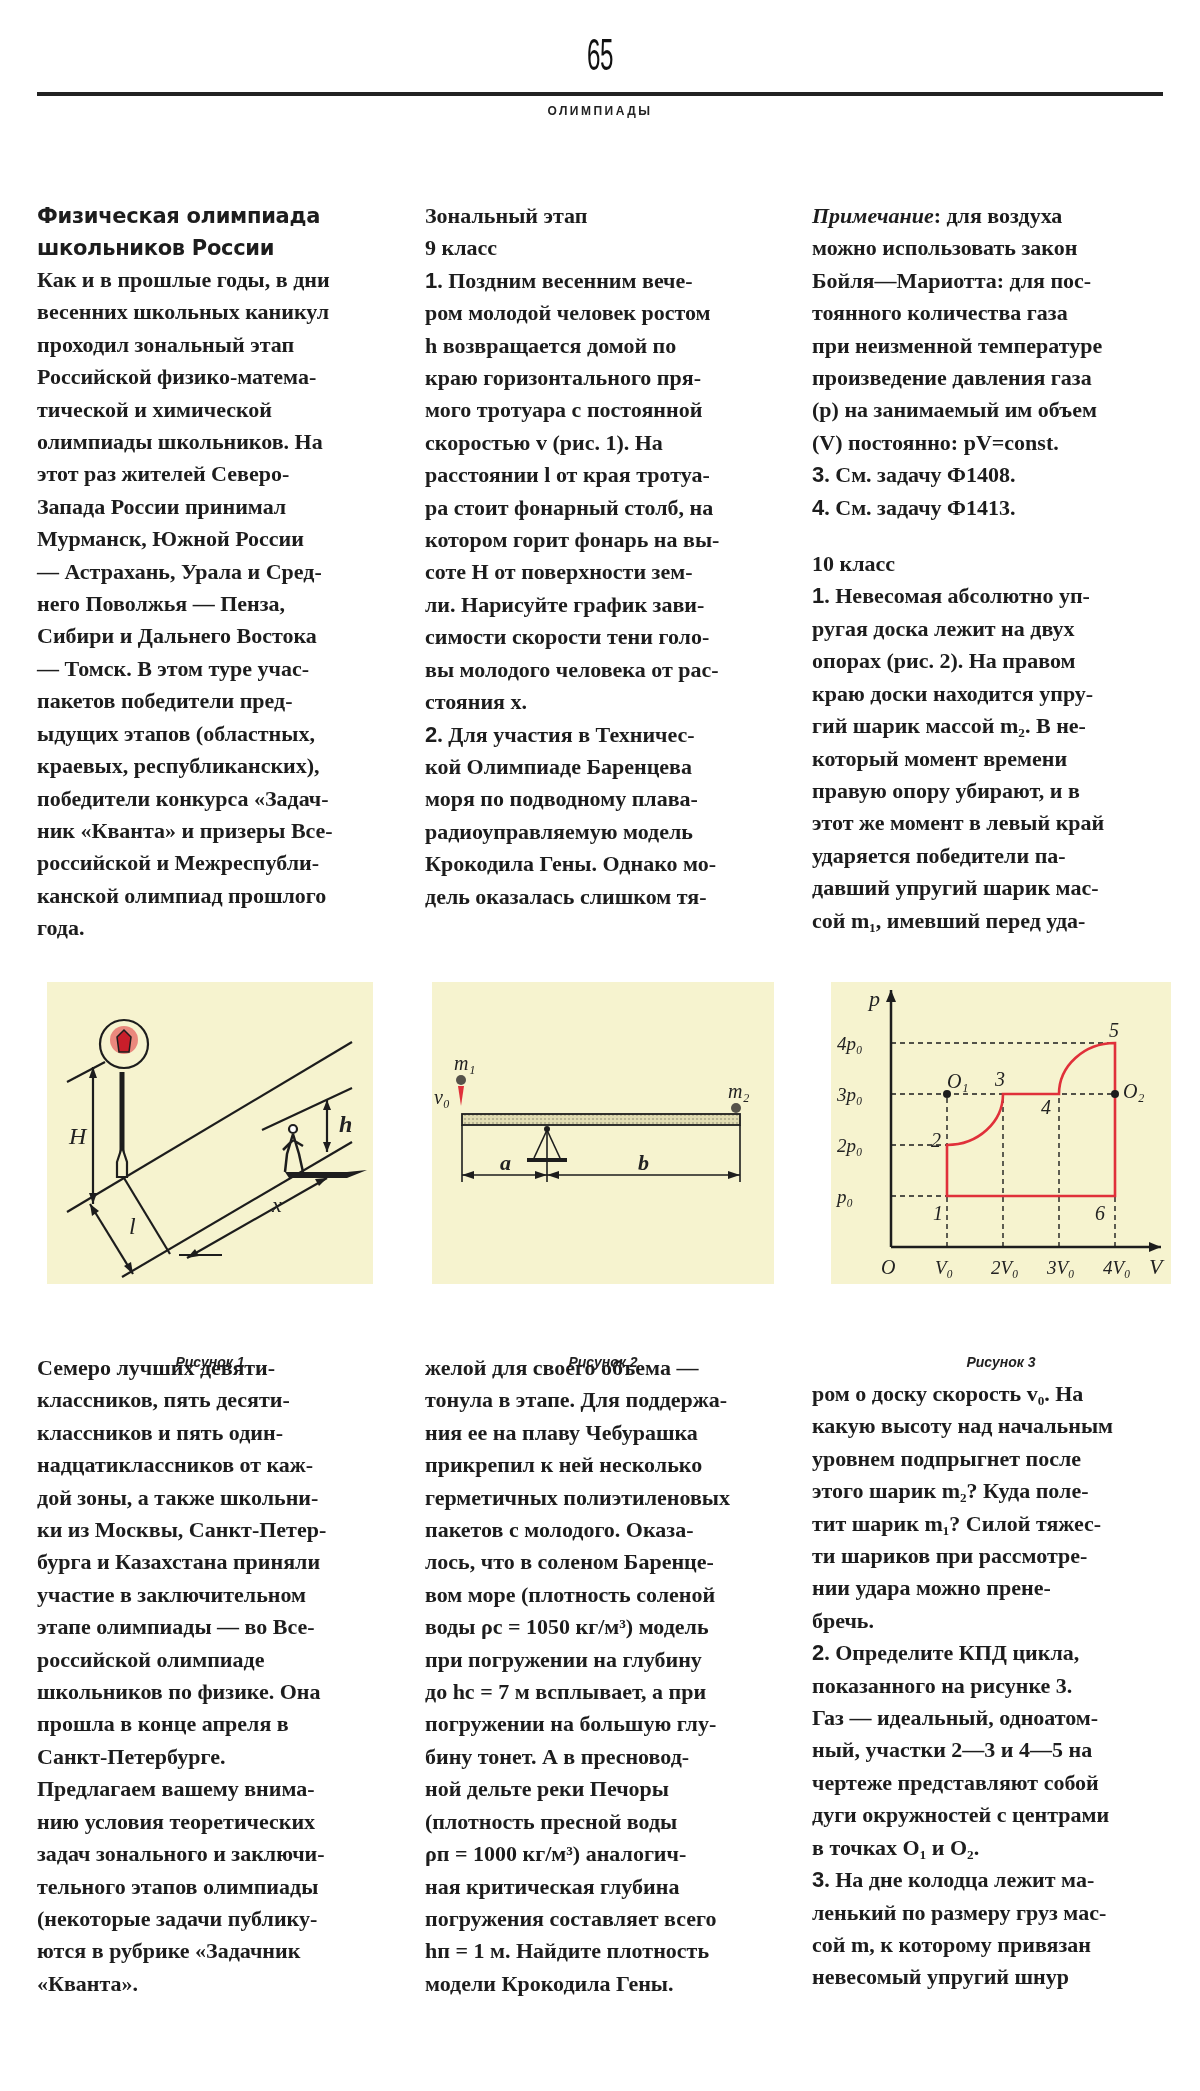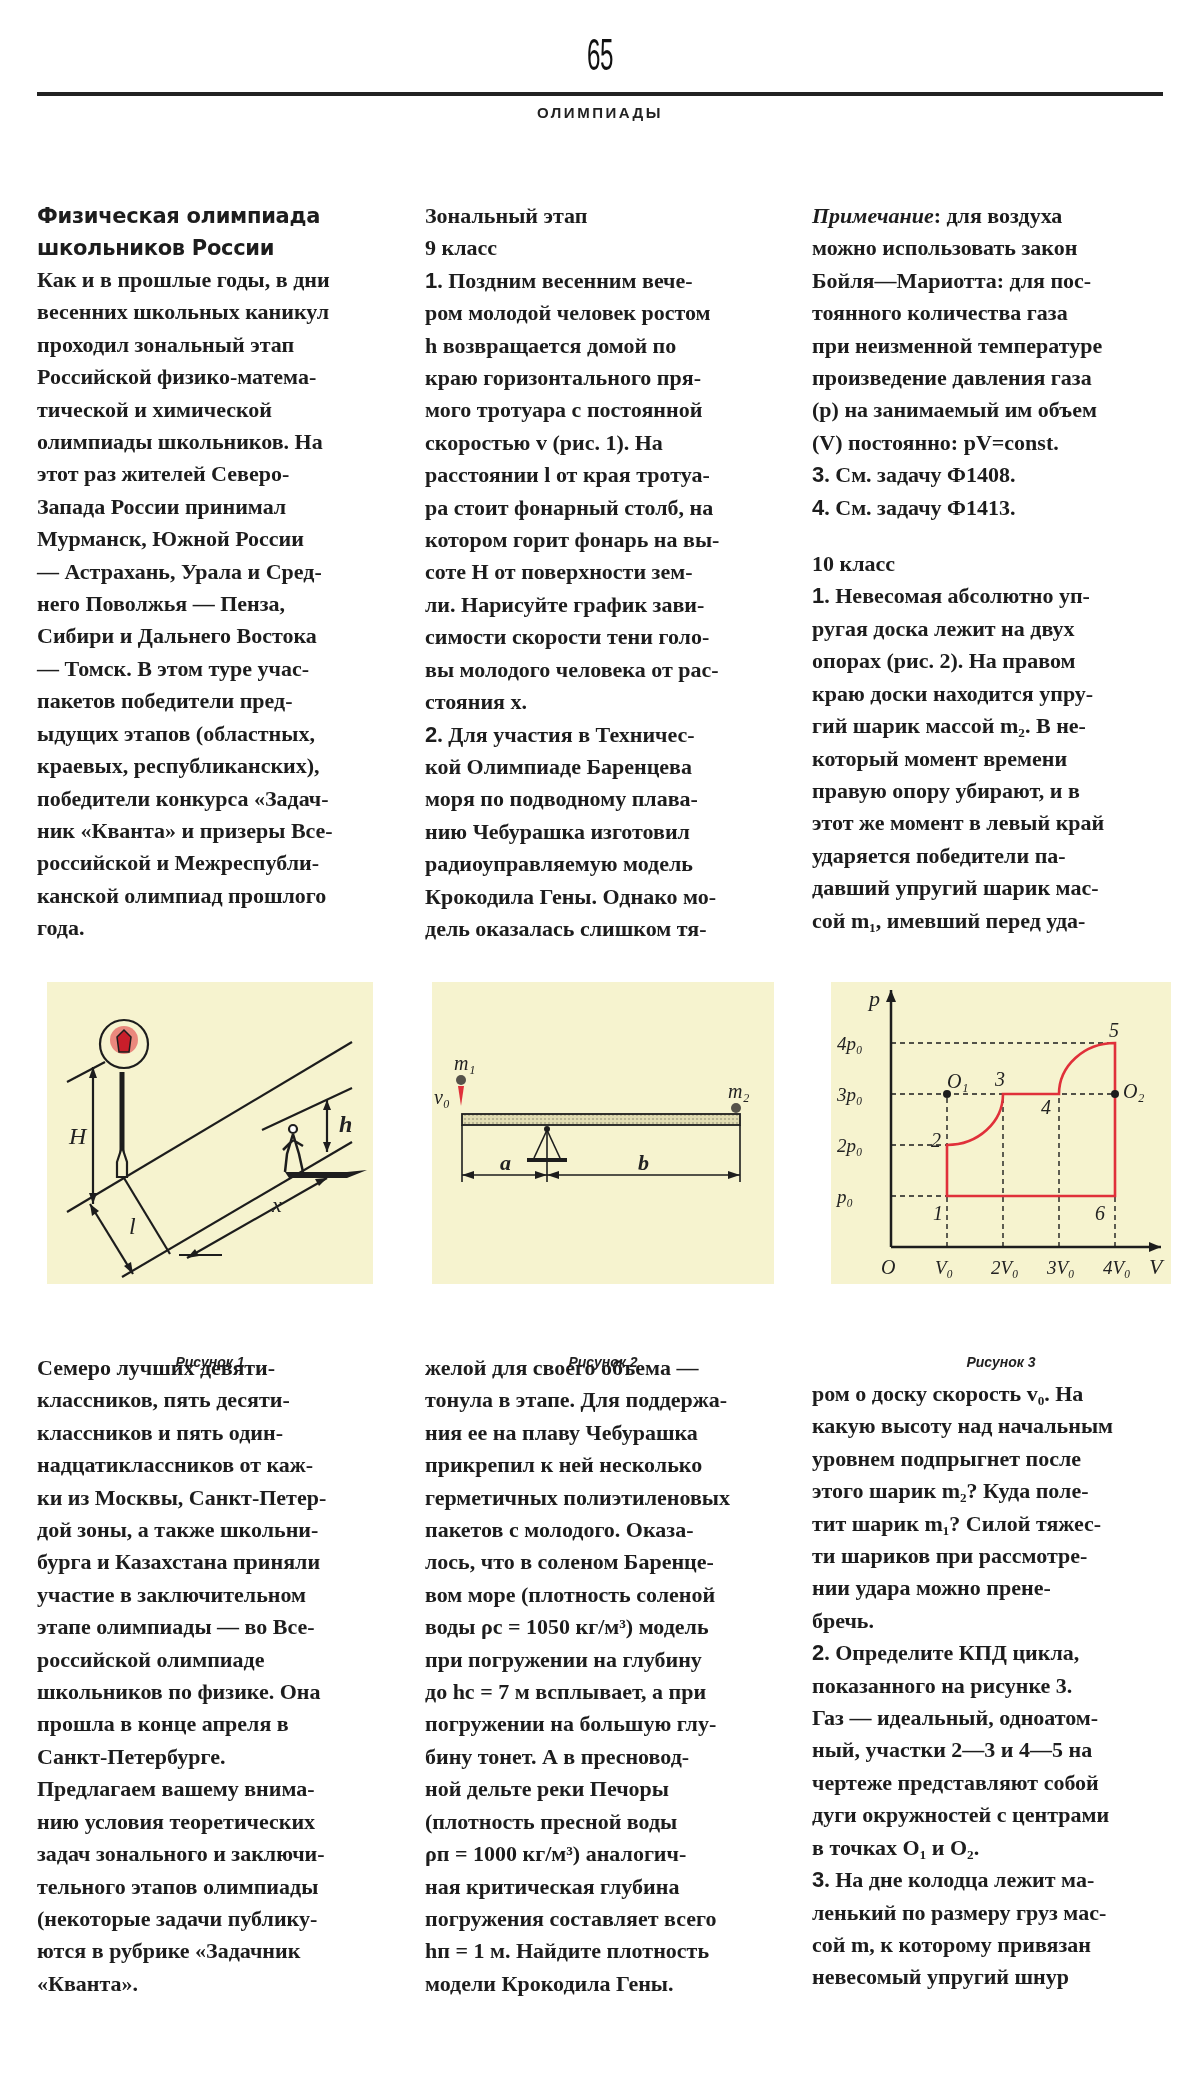--- a/index.html
+++ b/index.html
@@ -3,21 +3,21 @@
 <meta charset="utf-8">
 <style>
   html, body { margin: 0; padding: 0; background: #ffffff; }
   body { width: 1200px; height: 2091px; position: relative; overflow: hidden;
          font-family: "Liberation Serif", "DejaVu Serif", serif; color: #1a1a1a; }
   .page-number { position: absolute; left: 0; width: 1200px; top: 30px; text-align: center;
                  font-family: "Liberation Sans", sans-serif; font-size: 44px; transform: scaleX(0.55);
                  letter-spacing: -1px; color: #111; }
   .rule { position: absolute; left: 37px; width: 1126px; top: 92px; height: 4px; background: #222; }
   .section { position: absolute; left: 0; width: 1200px; top: 104px; text-align: center;
-             font-family: "Liberation Sans", sans-serif; font-size: 15px; letter-spacing: 2.5px;
+             font-family: "Liberation Sans", sans-serif; font-size: 12px; letter-spacing: 2.5px;
              font-weight: bold; color: #222; }
   .col { position: absolute; width: 360px; font-size: 22px; line-height: 32.4px; font-weight: bold; color: #1d1d1d; }
   .col .ln { display: block; white-space: nowrap; }
   .head-sans { font-family: "DejaVu Sans", sans-serif; font-weight: bold; font-size: 21px; letter-spacing: -0.3px; line-height: 32px; }
   .num { font-family: "Liberation Sans", sans-serif; font-weight: bold; }
   .it { font-style: italic; }
   .gap { display: block; height: 24px; }
   .c1 { left: 37px; }
   .c2 { left: 425px; }
   .c3 { left: 812px; }
@@ -87,21 +87,20 @@
       <span class="ln"><span>соте H от поверхности зем-</span></span>
       <span class="ln"><span>ли. Нарисуйте график зави-</span></span>
       <span class="ln"><span>симости скорости тени голо-</span></span>
       <span class="ln"><span>вы молодого человека от рас-</span></span>
       <span class="ln"><span>стояния x.</span></span>
     </div>
   <div>
       <span class="ln"><span class="num">2</span><span>. Для участия в Техничес-</span></span>
       <span class="ln"><span>кой Олимпиаде Баренцева</span></span>
       <span class="ln"><span>моря по подводному плава-</span></span>
-      <span class="ln"><span>нию Чебурашка изготовил</span></span>
       <span class="ln"><span>радиоуправляемую модель</span></span>
       <span class="ln"><span>Крокодила Гены. Однако мо-</span></span>
       <span class="ln"><span>дель оказалась слишком тя-</span></span>
     </div>
 </div>
 
 <div class="col c3 top">
   <div>
     <span class="ln"><span class="it">Примечание</span><span>: для воздуха</span></span>
     <span class="ln">можно использовать закон</span>
@@ -262,22 +261,22 @@
     </svg>
 </div>
 <div class="caption cap3">Рисунок 3</div>
 
 <div class="col c1 bottom">
   <div>
       <span class="ln"><span>Семеро лучших девяти-</span></span>
       <span class="ln"><span>классников, пять десяти-</span></span>
       <span class="ln"><span>классников и пять один-</span></span>
       <span class="ln"><span>надцатиклассников от каж-</span></span>
+      <span class="ln"><span>дой зоны, а также школьни-</span></span>
       <span class="ln"><span>ки из Москвы, Санкт-Петер-</span></span>
-      <span class="ln"><span>дой зоны, а также школьни-</span></span>
       <span class="ln"><span>бурга и Казахстана приняли</span></span>
       <span class="ln"><span>участие в заключительном</span></span>
       <span class="ln"><span>этапе олимпиады — во Все-</span></span>
       <span class="ln"><span>российской олимпиаде</span></span>
       <span class="ln"><span>школьников по физике. Она</span></span>
       <span class="ln"><span>прошла в конце апреля в</span></span>
       <span class="ln"><span>Санкт-Петербурге.</span></span>
     </div>
   <div>
       <span class="ln"><span>Предлагаем вашему внима-</span></span>

